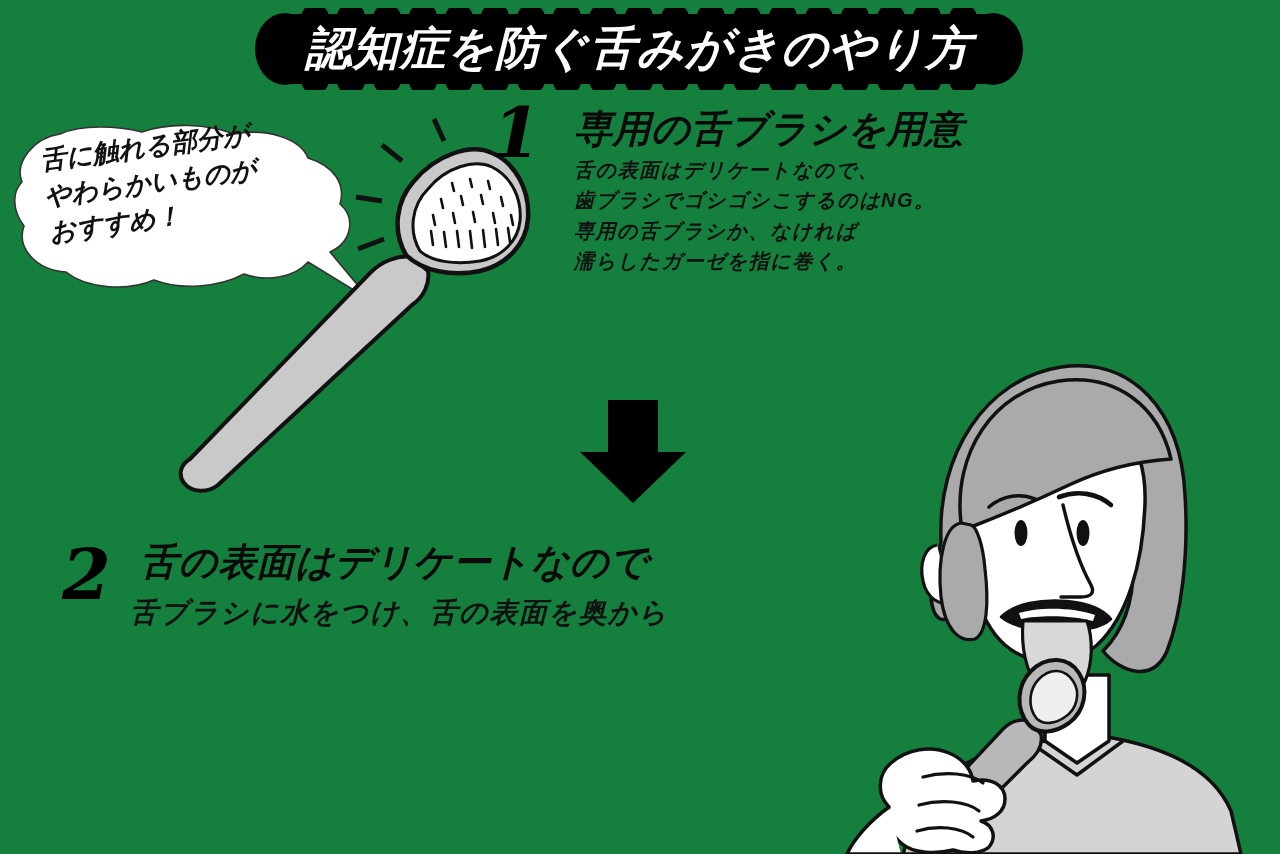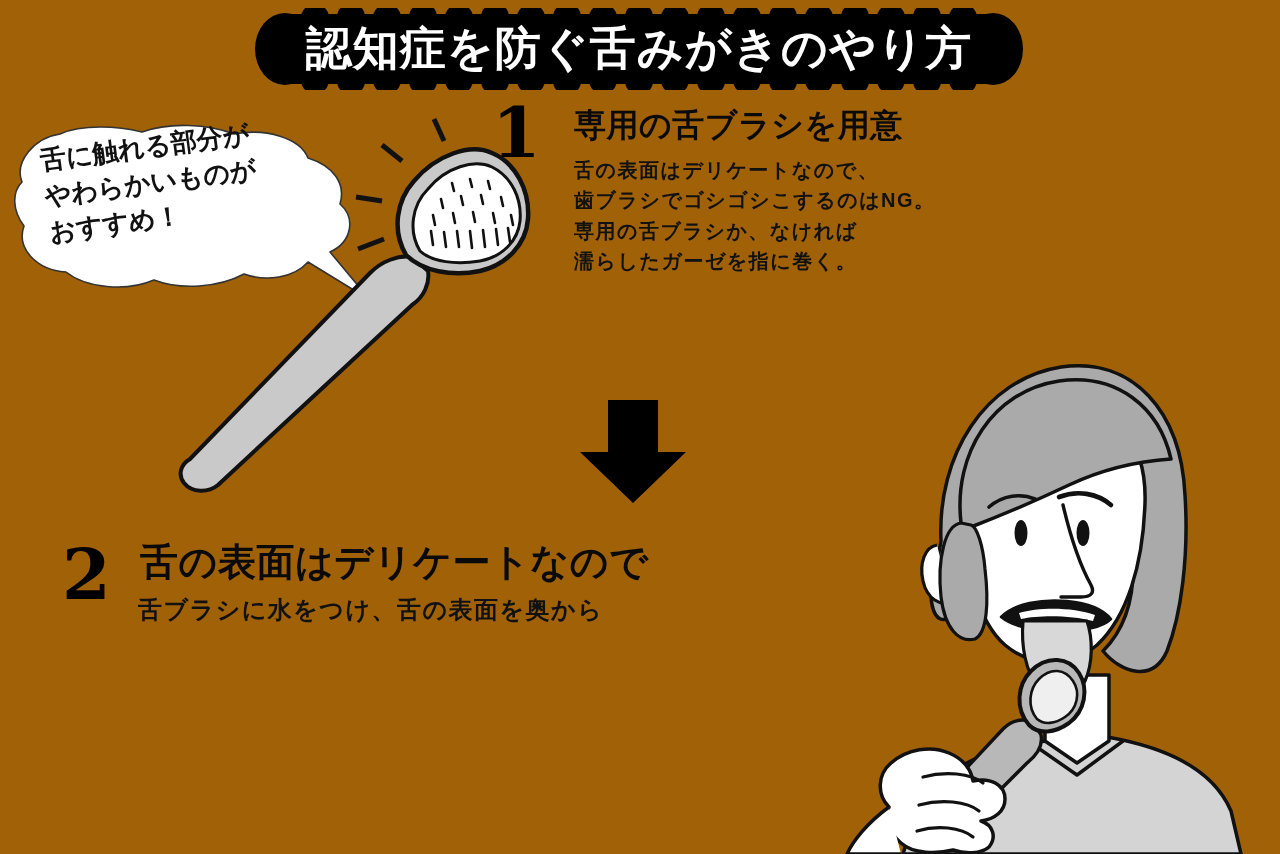--- a/index.html
+++ b/index.html
@@ -7,22 +7,23 @@
     padding: 0;
     background: #ffffff;
   }
   body {
     font-family: "Liberation Sans", "DejaVu Sans", sans-serif;
   }
   #page {
     position: relative;
     width: 1280px;
     height: 854px;
-    background: #a16207;
+    background: #15803d;
     overflow: hidden;
+    font-style: italic;
   }
 
   
   #title-banner {
     position: absolute;
     left: 255px;
     top: 8px;
     width: 768px;
     height: 82px;
   }
@@ -94,21 +95,21 @@
     font-size: 70px;
     font-weight: bold;
     line-height: 0.95;
     color: #000000;
     font-family: "DejaVu Serif", "Liberation Serif", serif;
   }
   #step1 .step-head {
     position: absolute;
     left: 82px;
     top: 4px;
-    font-size: 32px;
+    font-size: 38px;
     font-weight: bold;
     color: #0a0a0a;
     letter-spacing: 0.5px;
     white-space: nowrap;
   }
   #step1 .step-body {
     position: absolute;
     left: 82px;
     top: 55px;
     font-size: 20px;
@@ -150,23 +151,23 @@
     left: 78px;
     top: 3px;
     font-size: 38px;
     font-weight: bold;
     color: #0a0a0a;
     letter-spacing: 0.5px;
     white-space: nowrap;
   }
   #step2 .step-body {
     position: absolute;
-    left: 76px;
+    left: 68px;
     top: 57px;
-    font-size: 24px;
+    font-size: 28px;
     font-weight: bold;
     line-height: 1.58;
     color: #111111;
     letter-spacing: 1.5px;
     white-space: nowrap;
   }
 
   
   #woman-illustration {
     position: absolute;

